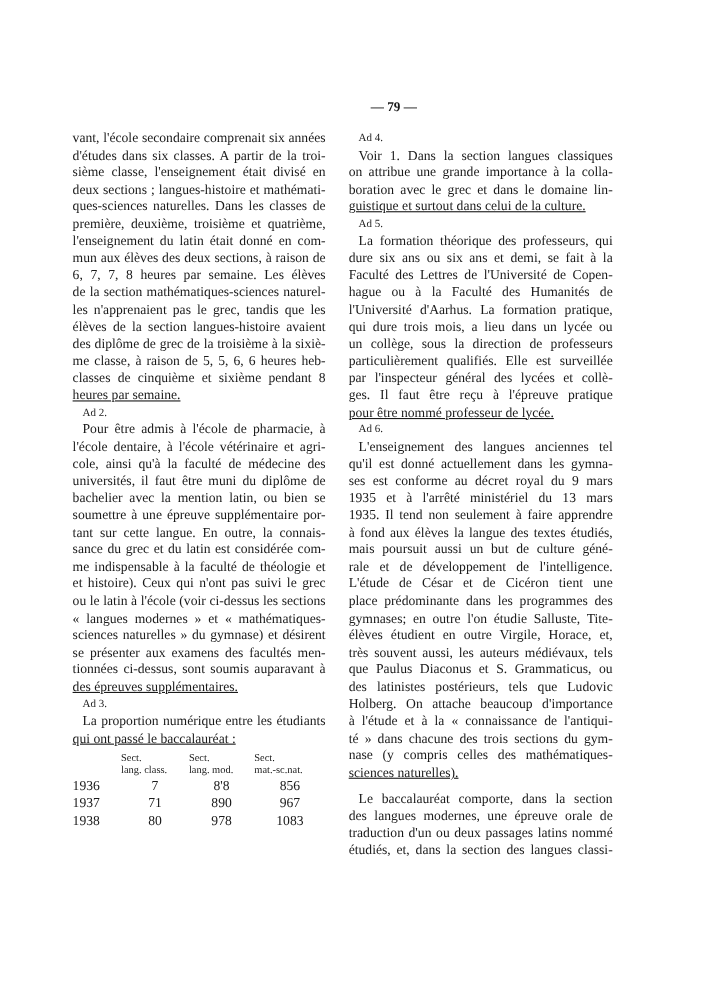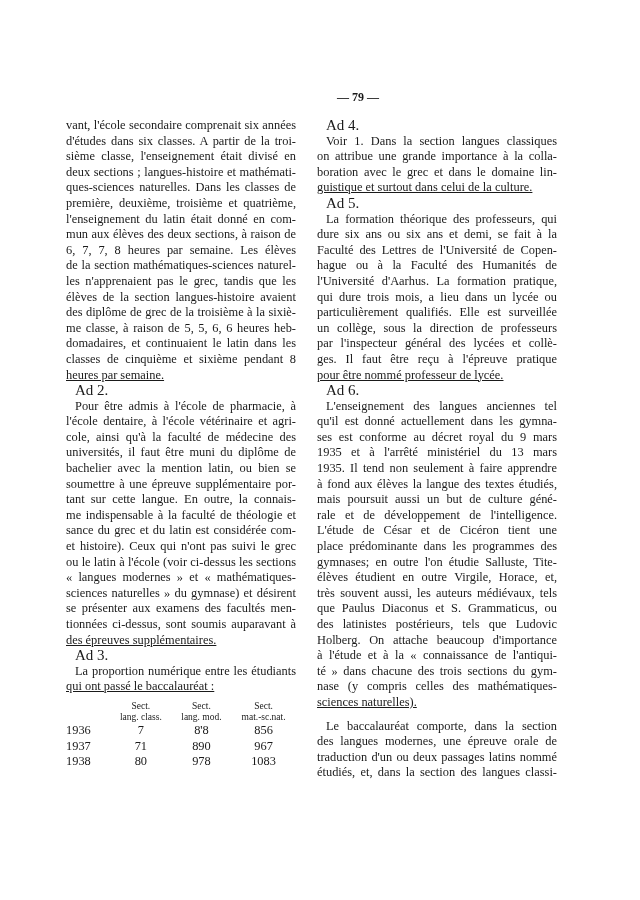--- a/index.html
+++ b/index.html
@@ -13,26 +13,26 @@
   }
   .col {
     position: absolute; top: 118px; width: 230px;
     font-family: "Liberation Serif", serif; font-size: 12.4px; line-height: 15.6px;
   }
   .col-left { left: 66px; }
   .col-right { left: 317px; width: 240px; }
   .line { white-space: nowrap; text-align: justify; text-align-last: justify; height: 15.6px; }
   .line.last { text-align-last: left; text-decoration: underline; }
   .line.indent { padding-left: 9px; }
-  .heading { padding-left: 9px; font-size: 15px; height: 15.6px; }
+  .heading { padding-left: 9px; font-size: 10px; height: 15.6px; }
   table.stats {
     border-collapse: collapse; margin-top: 6px; font-family: "Liberation Serif", serif;
     width: 230px;
   }
-  table.stats th { font-weight: normal; font-size: 9.5px; line-height: 11px; padding: 0; text-align: center; }
+  table.stats th { font-weight: normal; font-size: 9.5px; line-height: 11px; padding: 0; text-align: left; }
   table.stats td { font-size: 12.4px; line-height: 15.6px; padding: 0; text-align: center; margin-left: 32px; }
   table.stats td.year { text-align: left; width: 44px; }
   .spacer { height: 8px; }
 </style>
 </head>
 <body>
 
 <div class="page-number">— 79 —</div>
 
 <div class="col col-left">
@@ -44,35 +44,34 @@
       <div class="line">ques-sciences naturelles. Dans les classes de</div>
       <div class="line">première, deuxième, troisième et quatrième,</div>
       <div class="line">l'enseignement du latin était donné en com-</div>
       <div class="line">mun aux élèves des deux sections, à raison de</div>
       <div class="line">6, 7, 7, 8 heures par semaine. Les élèves</div>
       <div class="line">de la section mathématiques-sciences naturel-</div>
       <div class="line">les n'apprenaient pas le grec, tandis que les</div>
       <div class="line">élèves de la section langues-histoire avaient</div>
       <div class="line">des diplôme de grec de la troisième à la sixiè-</div>
       <div class="line">me classe, à raison de 5, 5, 6, 6 heures heb-</div>
-      <div class="line">domadaires, et continuaient le latin dans les</div>
       <div class="line">classes de cinquième et sixième pendant 8</div>
       <div class="line last">heures par semaine.</div>
     </div>
   <div class="heading">Ad 2.</div>
   <div>
       <div class="line indent">Pour être admis à l'école de pharmacie, à</div>
       <div class="line">l'école dentaire, à l'école vétérinaire et agri-</div>
       <div class="line">cole, ainsi qu'à la faculté de médecine des</div>
       <div class="line">universités, il faut être muni du diplôme de</div>
       <div class="line">bachelier avec la mention latin, ou bien se</div>
       <div class="line">soumettre à une épreuve supplémentaire por-</div>
       <div class="line">tant sur cette langue. En outre, la connais-</div>
+      <div class="line">sance du grec et du latin est considérée com-</div>
       <div class="line">me indispensable à la faculté de théologie et</div>
-      <div class="line">sance du grec et du latin est considérée com-</div>
       <div class="line">et histoire). Ceux qui n'ont pas suivi le grec</div>
       <div class="line">ou le latin à l'école (voir ci-dessus les sections</div>
       <div class="line">« langues modernes » et « mathématiques-</div>
       <div class="line">sciences naturelles » du gymnase) et désirent</div>
       <div class="line">se présenter aux examens des facultés men-</div>
       <div class="line">tionnées ci-dessus, sont soumis auparavant à</div>
       <div class="line last">des épreuves supplémentaires.</div>
     </div>
   <div class="heading">Ad 3.</div>
   <div>
@@ -126,22 +125,22 @@
       <div class="line last">guistique et surtout dans celui de la culture.</div>
     </div>
   <div class="heading">Ad 5.</div>
   <div>
       <div class="line indent">La formation théorique des professeurs, qui</div>
       <div class="line">dure six ans ou six ans et demi, se fait à la</div>
       <div class="line">Faculté des Lettres de l'Université de Copen-</div>
       <div class="line">hague ou à la Faculté des Humanités de</div>
       <div class="line">l'Université d'Aarhus. La formation pratique,</div>
       <div class="line">qui dure trois mois, a lieu dans un lycée ou</div>
+      <div class="line">un collège, sous la direction de professeurs</div>
       <div class="line">particulièrement qualifiés. Elle est surveillée</div>
-      <div class="line">un collège, sous la direction de professeurs</div>
       <div class="line">par l'inspecteur général des lycées et collè-</div>
       <div class="line">ges. Il faut être reçu à l'épreuve pratique</div>
       <div class="line last">pour être nommé professeur de lycée.</div>
     </div>
   <div class="heading">Ad 6.</div>
   <div>
       <div class="line indent">L'enseignement des langues anciennes tel</div>
       <div class="line">qu'il est donné actuellement dans les gymna-</div>
       <div class="line">ses est conforme au décret royal du 9 mars</div>
       <div class="line">1935 et à l'arrêté ministériel du 13 mars</div>

